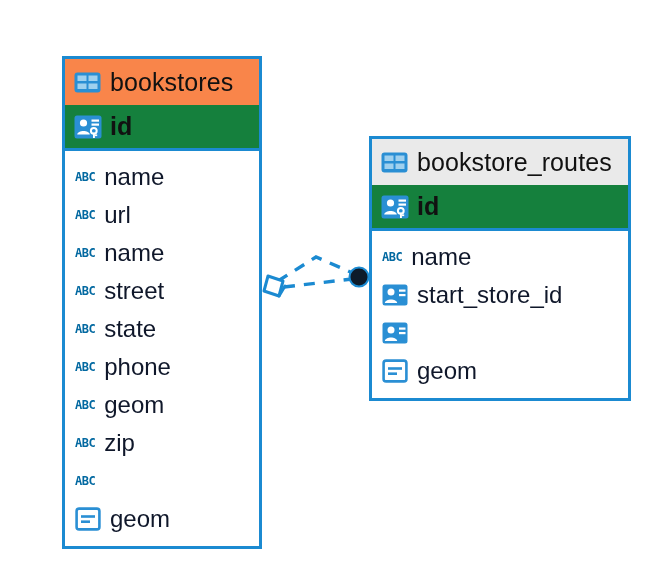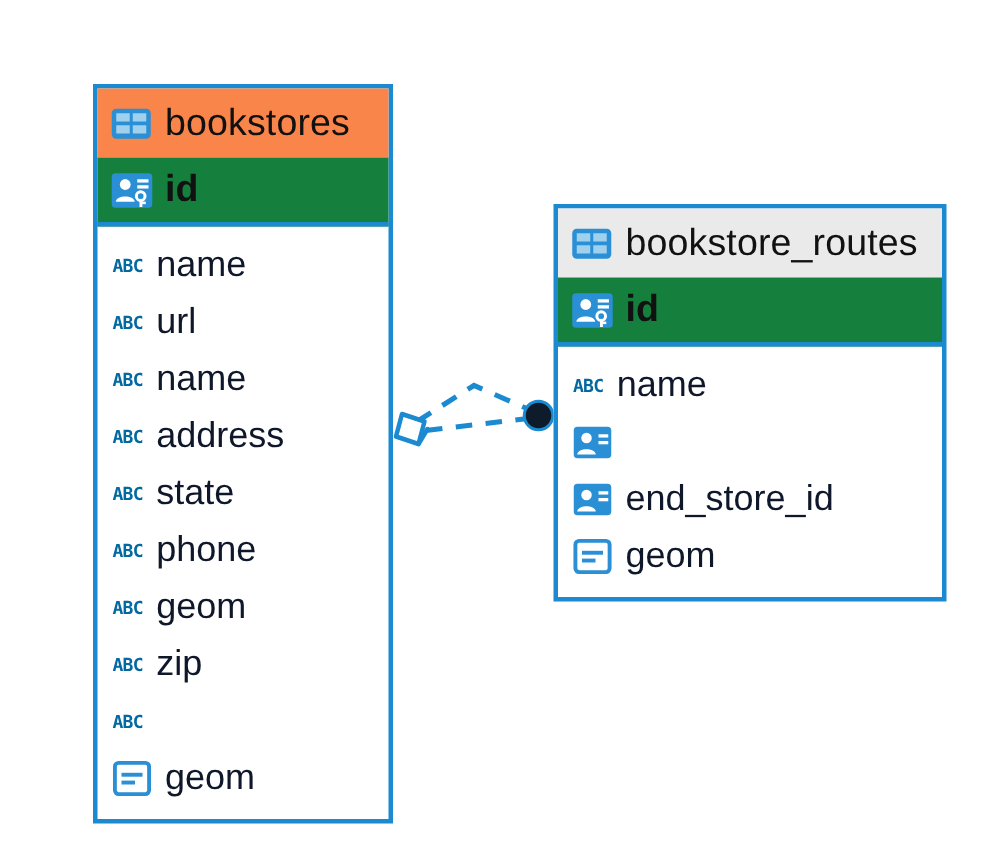--- a/index.html
+++ b/index.html
@@ -176,21 +176,21 @@
         <span class="field-label">url</span>
       </div>
 
       <div class="field-row">
         <span class="abc-text">ABC</span>
         <span class="field-label">name</span>
       </div>
 
       <div class="field-row">
         <span class="abc-text">ABC</span>
-        <span class="field-label">address</span>
+        <span class="field-label">street</span>
       </div>
 
       <div class="field-row">
         <span class="abc-text">ABC</span>
         <span class="field-label">state</span>
       </div>
 
       <div class="field-row">
         <span class="abc-text">ABC</span>
         <span class="field-label">phone</span>
@@ -265,33 +265,33 @@
       <div class="field-row">
         <span class="icon icon-fk">
           <svg viewBox="0 0 26 26" xmlns="http://www.w3.org/2000/svg" width="26" height="26">
             <rect x="0.5" y="2.5" width="25" height="21" rx="2.5" fill="#2a8fd4"></rect>
             <circle cx="9" cy="10" r="3.5" fill="#ffffff"></circle>
             <path d="M 2.8 21 C 3.2 16.3 14.8 16.3 15.2 21 Z" fill="#ffffff"></path>
             <rect x="17" y="7.5" width="6.5" height="2.2" fill="#ffffff"></rect>
             <rect x="17" y="12" width="6.5" height="2.2" fill="#ffffff"></rect>
           </svg>
         </span>
+        <span class="field-label">start_store_id</span>
       </div>
 
       <div class="field-row">
         <span class="icon icon-fk">
           <svg viewBox="0 0 26 26" xmlns="http://www.w3.org/2000/svg" width="26" height="26">
             <rect x="0.5" y="2.5" width="25" height="21" rx="2.5" fill="#2a8fd4"></rect>
             <circle cx="9" cy="10" r="3.5" fill="#ffffff"></circle>
             <path d="M 2.8 21 C 3.2 16.3 14.8 16.3 15.2 21 Z" fill="#ffffff"></path>
             <rect x="17" y="7.5" width="6.5" height="2.2" fill="#ffffff"></rect>
             <rect x="17" y="12" width="6.5" height="2.2" fill="#ffffff"></rect>
           </svg>
         </span>
-        <span class="field-label">end_store_id</span>
       </div>
 
       <div class="field-row">
         <span class="icon icon-geom">
           <svg viewBox="0 0 26 24" xmlns="http://www.w3.org/2000/svg" width="26" height="24">
             <rect x="1.6" y="1.6" width="22.8" height="20.8" rx="2.5" fill="#ffffff" stroke="#2a8fd4" stroke-width="2.6"></rect>
             <rect x="6" y="8.2" width="14" height="2.6" fill="#2a8fd4"></rect>
             <rect x="6" y="13.4" width="9" height="2.6" fill="#2a8fd4"></rect>
           </svg>
         </span>

